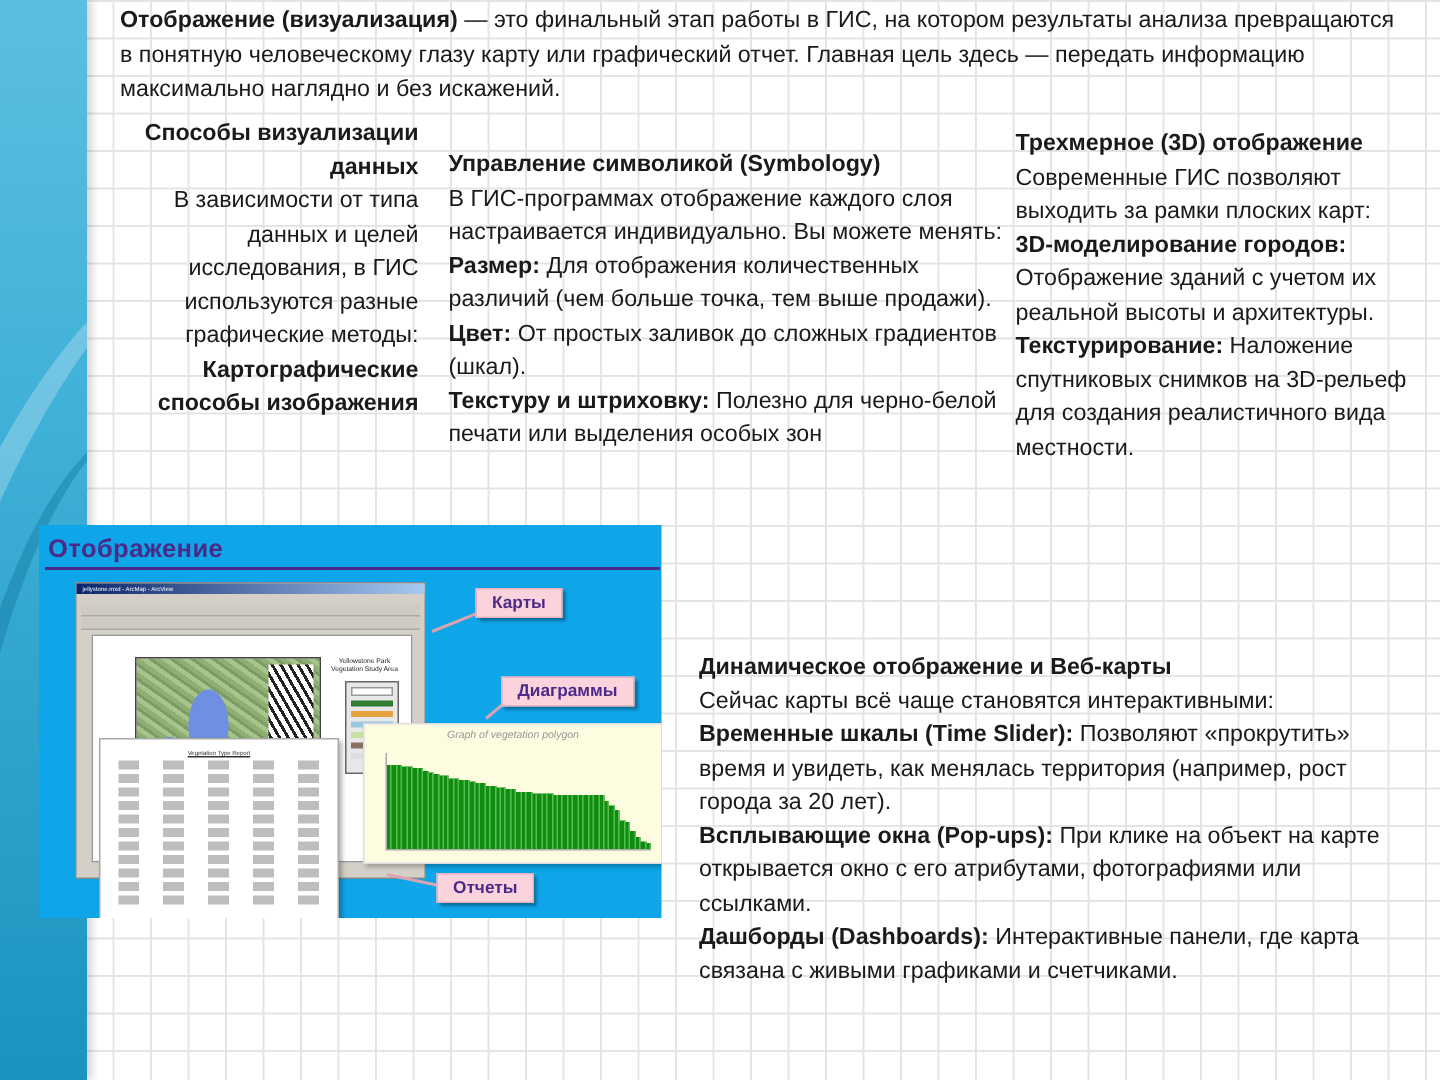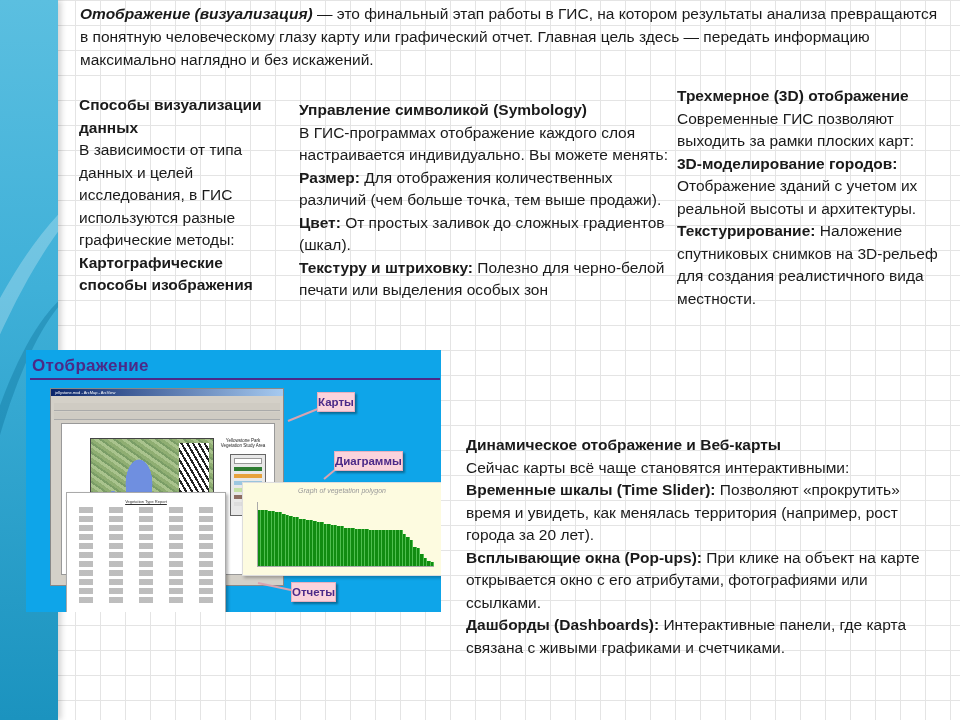--- a/index.html
+++ b/index.html
@@ -25,22 +25,22 @@
     transform:rotate(18deg);
   }
   .sidebar .swoosh2 {
     position:absolute; left:-30px; top:280px; width:160px; height:500px;
     border-radius:50%; border-left:10px solid rgba(10,110,150,0.35);
     transform:rotate(10deg);
   }
   .txt { position:absolute; color:#1a1a1a; font-size:15.5px; line-height:22.5px; }
   .txt b { font-weight:bold; }
   .intro { left:80px; top:2px; width:860px; font-size:15.5px; line-height:23px; }
-  .intro .lead { font-weight:bold; font-style:italic; }
-  .col1 { left:79px; top:94px; width:200px; }
+  .intro .lead { font-weight:bold; }
+  .col1 { left:79px; top:78px; width:200px;text-align:right; }
   .col2 { left:299px; top:99px; width:380px; }
   .col3 { left:677px; top:85px; width:270px; }
   .col4 { left:466px; top:434px; width:480px; }
   .block { display:block; }
 
   
   .slide {
     position:absolute; left:26px; top:350px; width:415px; height:262px;
     background:#0ea5e9; overflow:hidden;
   }
@@ -98,21 +98,21 @@
     position:absolute; left:0; right:0; top:4px; text-align:center;
     font-size:7px; font-style:italic; color:#999;
   }
   .bars {
     position:absolute; left:14px; bottom:8px; width:176px; height:64px;
     display:flex; align-items:flex-end; border-left:1px solid #aaa; border-bottom:1px solid #aaa;
   }
   .bars span { flex:1; background:#118c11; border-right:1px solid #4fbf4f; }
   .callout {
     position:absolute; background:#fbd3dc; color:#4b2a88; font-weight:bold;
-    font-size:11.5px; padding:3px 0; box-shadow:2px 2px 2px rgba(0,0,0,0.35);
+    font-size:11.5px; padding:3px 10px; box-shadow:2px 2px 2px rgba(0,0,0,0.35);
     border:1px solid #e8b0bf;
   }
   .c-maps { left:291px; top:42px; }
   .c-charts { left:308px; top:101px; }
   .c-reports { left:265px; top:232px; }
   .pointer { position:absolute; height:2px; background:#d9a3b0; transform-origin:left center; }
 </style>
 </head>
 <body>
 

